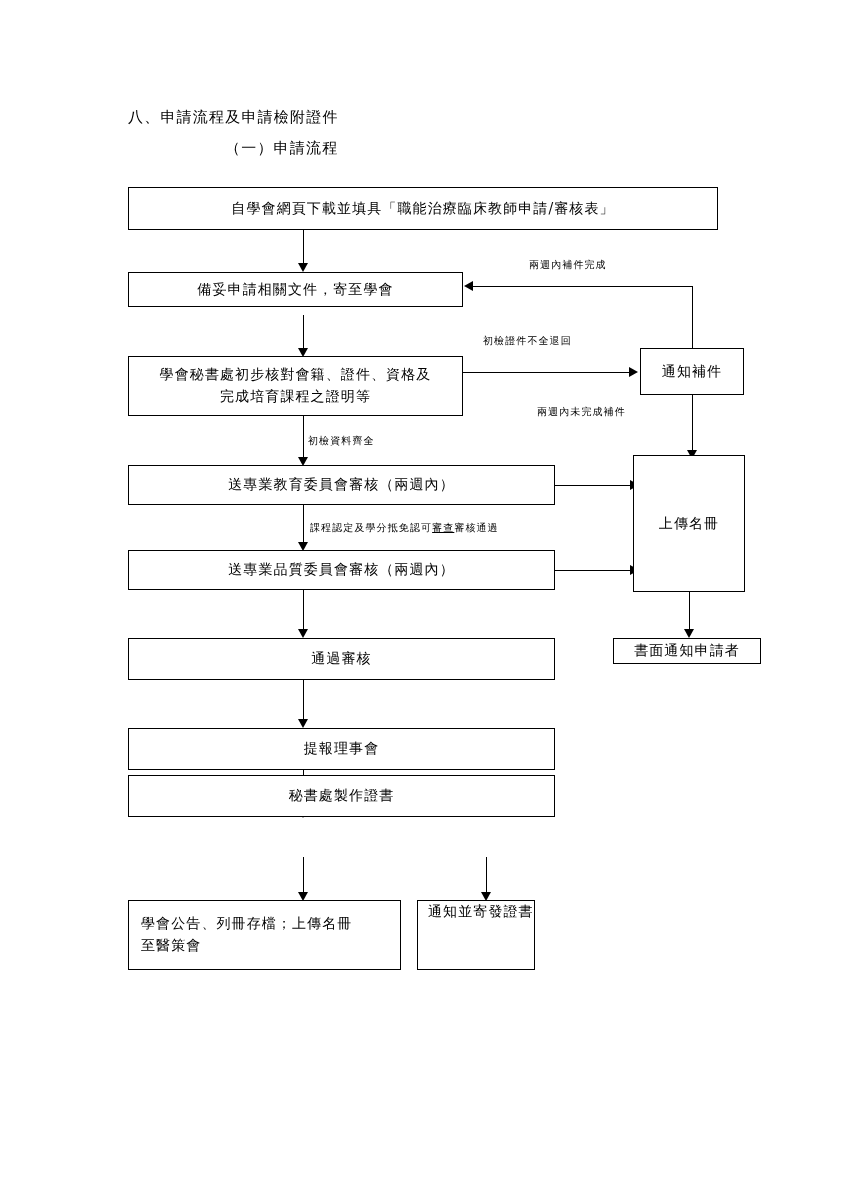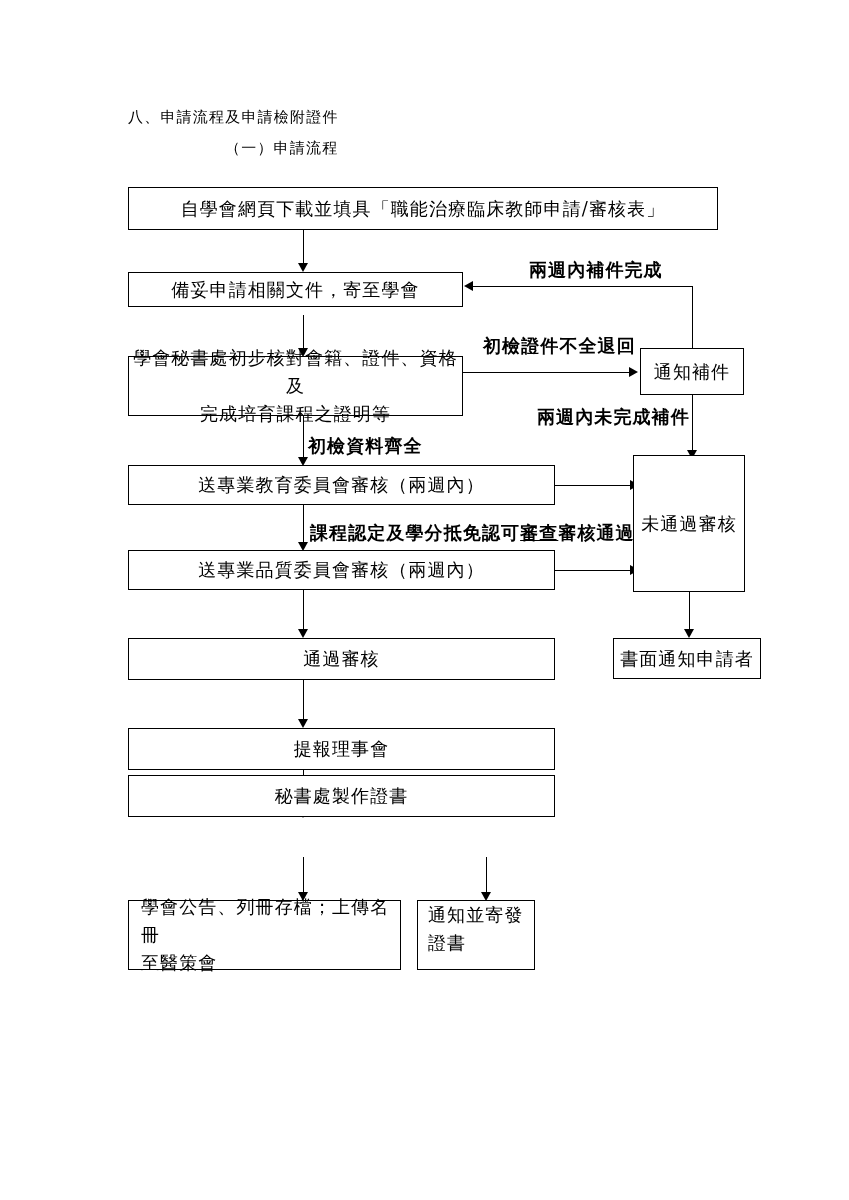--- a/index.html
+++ b/index.html
@@ -30,43 +30,42 @@
   #heading-sub  { left: 225px; top: 139px; }
 
   
   .node {
     position: absolute;
     box-sizing: border-box;
     border: 1.6px solid #000000;
     background: #ffffff;
     display: flex;
     align-items: center;
-    font-size: 18px;
+    font-size: 14px;
     letter-spacing: 1.1px;
     line-height: 1.55;
   }
   .node.center {
     justify-content: center;
     text-align: center;
   }
   .node.left-align {
     justify-content: flex-start;
     text-align: left;
     padding-left: 12px;
   }
   .node .txt { display: block; width: 100%; }
 
   
   .edge-label {
     position: absolute;
-    font-size: 18px;
+    font-size: 10px;
     letter-spacing: 1.1px;
     white-space: nowrap;
     background: transparent;
-    font-weight: bold;
   }
   .edge-label .ul { text-decoration: underline; }
 
   
   .vline {
     position: absolute;
     width: 0;
     border-left: 1.8px solid #000000;
   }
   .hline {
@@ -160,27 +159,27 @@
   <div class="arrow-down" style="left:298px; top:542px;"></div>
 
   <div class="node center" id="n6" style="left:128px; top:550px; width:427px; height:40px;align-items:center;">
     <span class="txt">送專業品質委員會審核（兩週內）</span>
   </div>
 
   <div class="hline" style="left:555px; top:570px; width:77px;"></div>
   <div class="arrow-right" style="left:630px; top:565px;"></div>
 
   <div class="node center" id="n7" style="left:633px; top:455px; width:112px; height:137px;">
-    <span class="txt">未通過審核</span>
+    <span class="txt">上傳名冊</span>
   </div>
 
   <div class="vline" style="left:689px; top:592px; height:40px;"></div>
   <div class="arrow-down" style="left:684px; top:629px;"></div>
 
-  <div class="node center" id="n9" style="left:613px; top:638px; width:148px; height:41px;">
+  <div class="node center" id="n9" style="left:613px; top:638px; width:148px; height:26px;">
     <span class="txt">書面通知申請者</span>
   </div>
 
   <div class="vline" style="left:303px; top:590px; height:42px;"></div>
   <div class="arrow-down" style="left:298px; top:629px;"></div>
 
   <div class="node center" id="n8" style="left:128px; top:638px; width:427px; height:42px;">
     <span class="txt">通過審核</span>
   </div>
 

